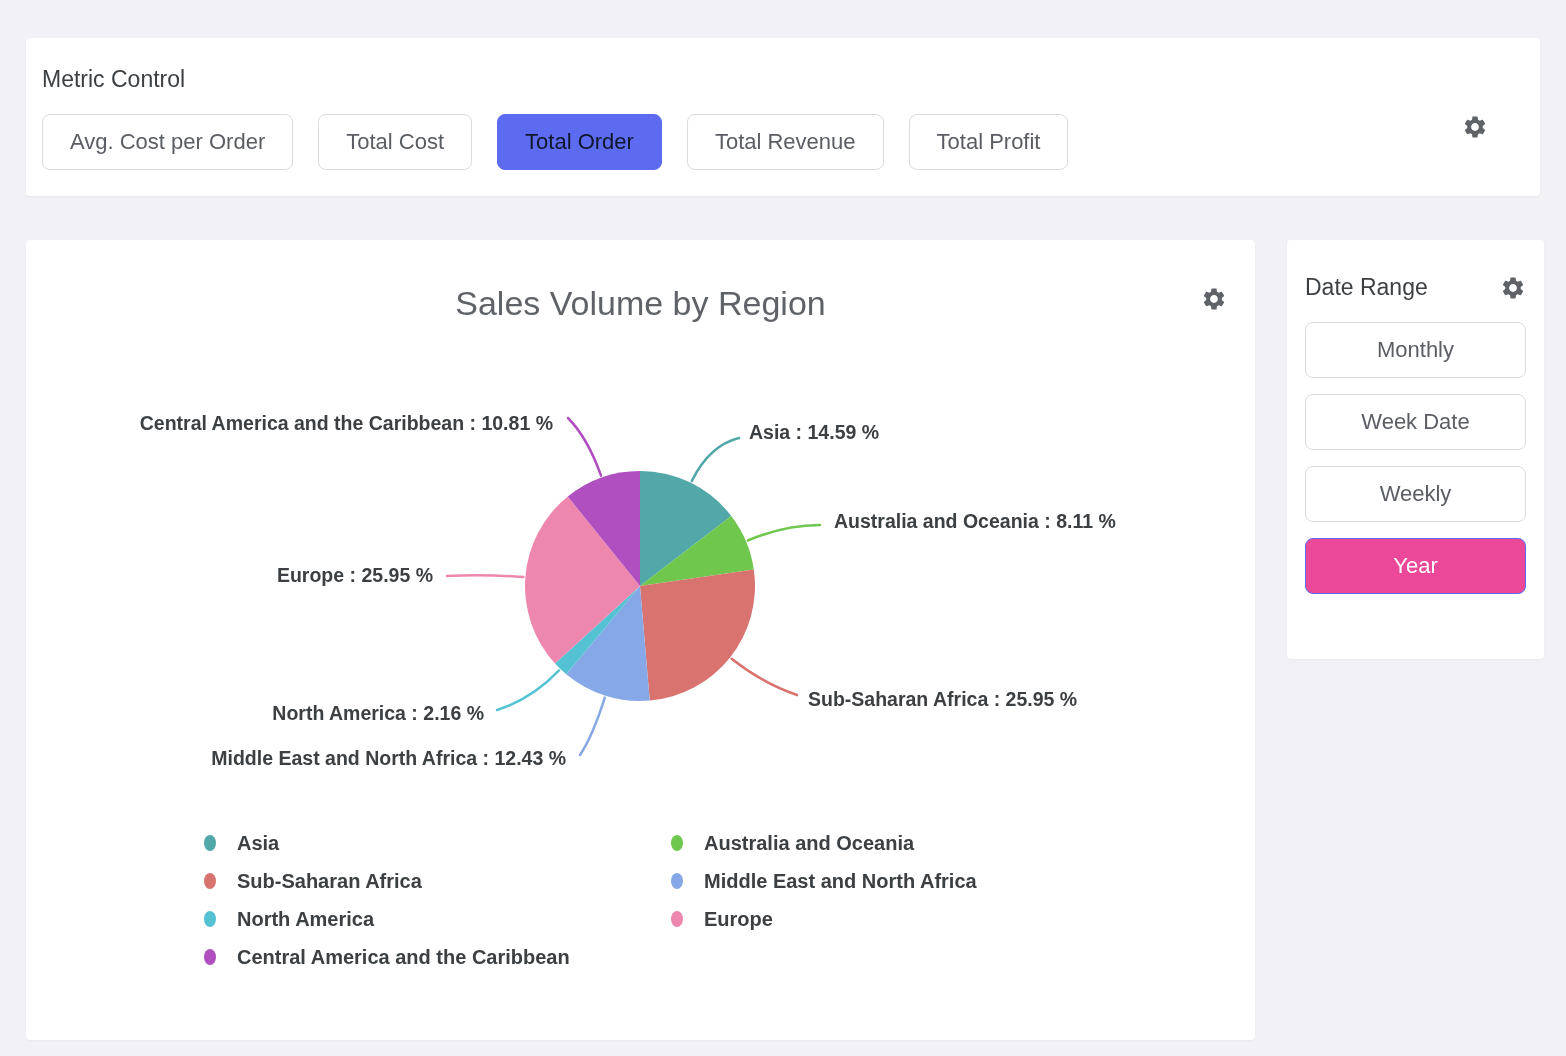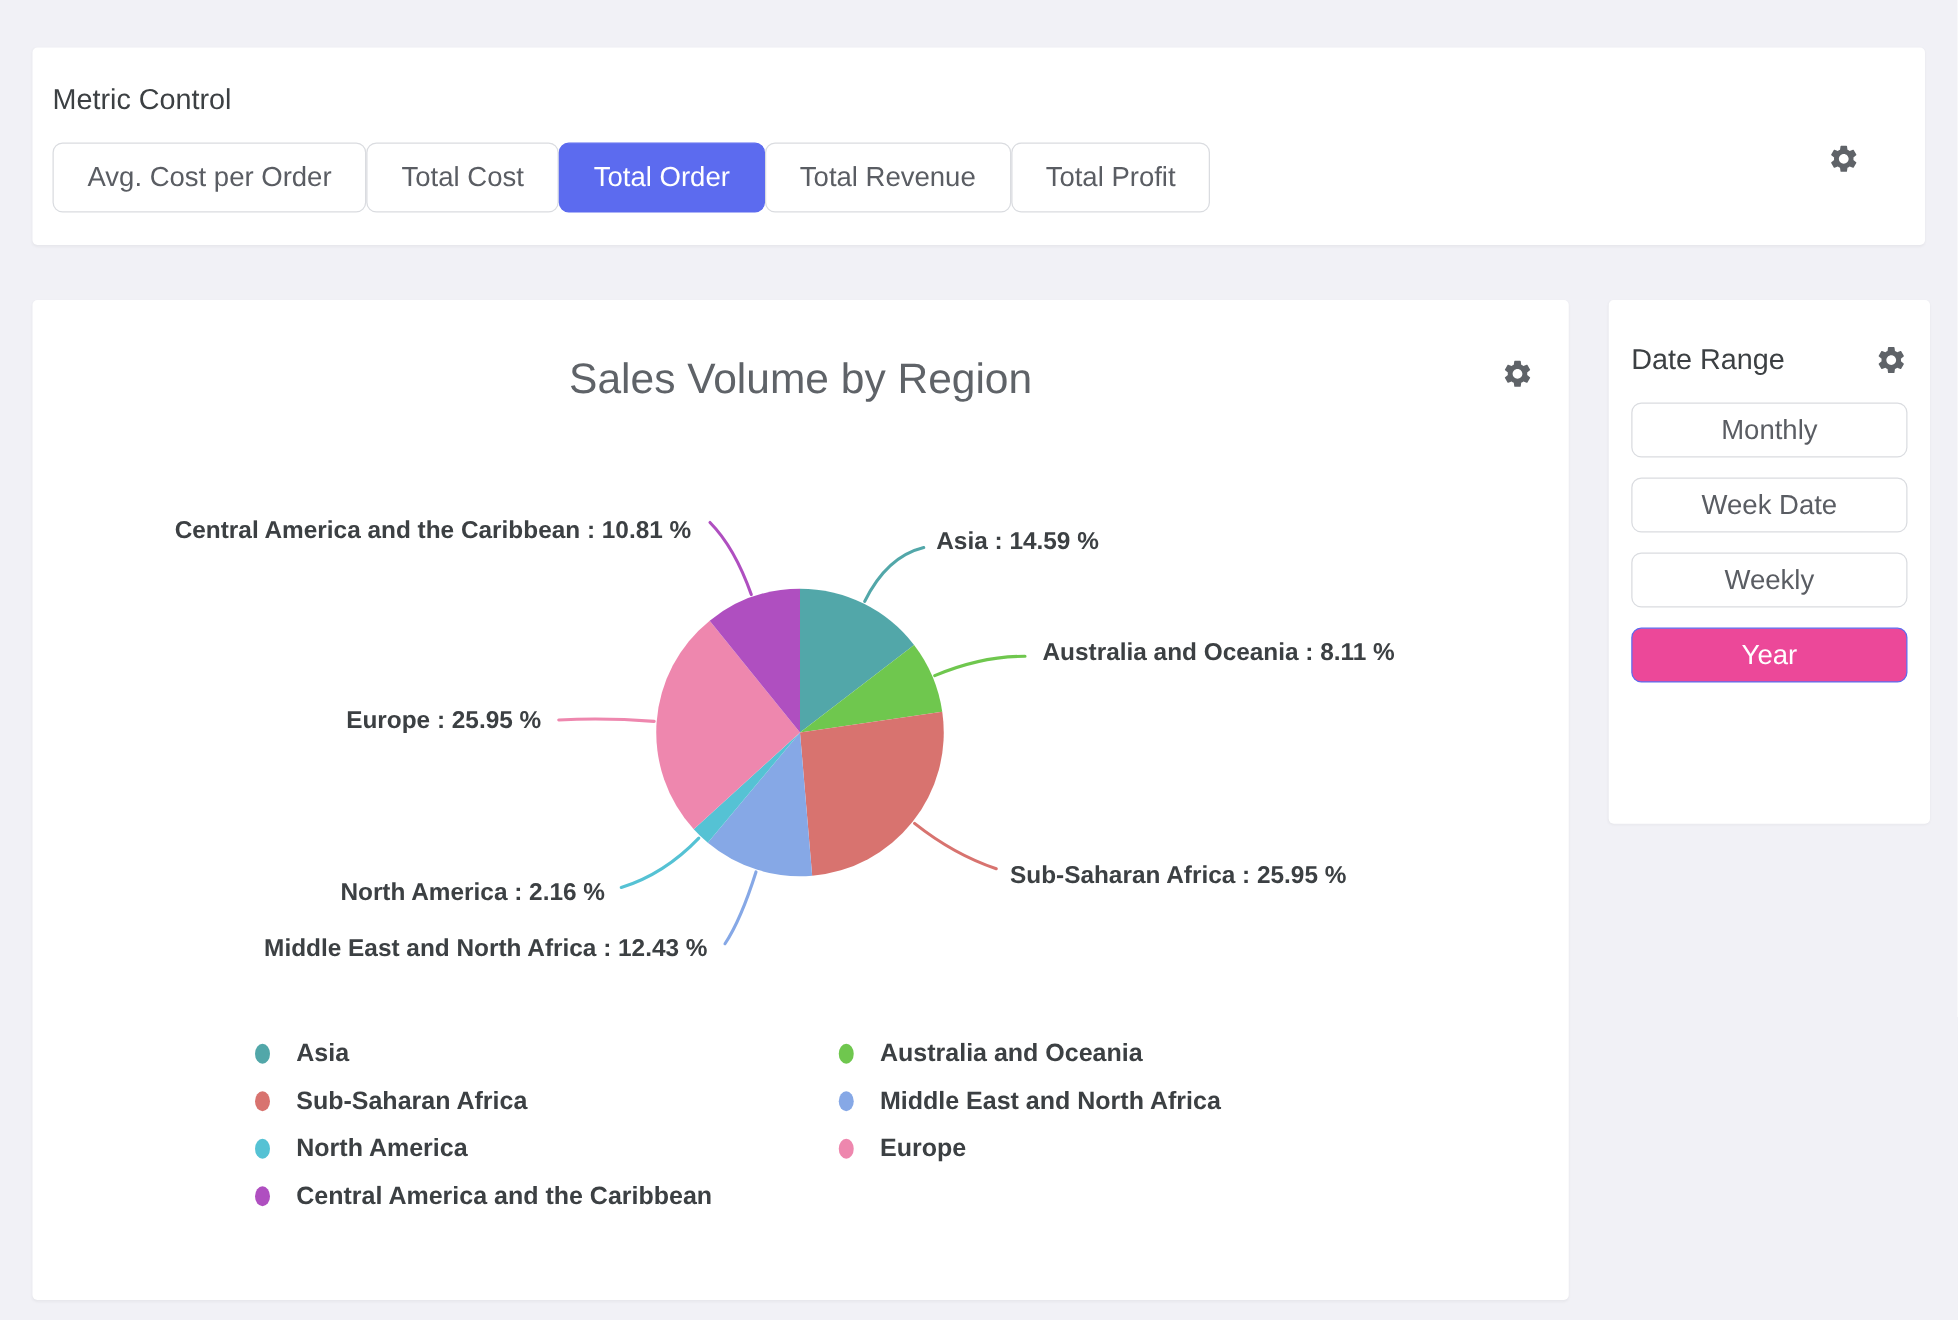--- a/index.html
+++ b/index.html
@@ -31,37 +31,37 @@
   .gear-btn {
     position: absolute;
     background: none;
     border: none;
     cursor: pointer;
     width: 26px; height: 26px;
     padding: 0;
   }
   .gear-btn svg { width: 26px; height: 26px; fill: #5f6368; display: block; }
   .metric-card .gear-btn { top: 76px; right: 52px; }
-  .pill-row { display: flex; gap: 0; }
+  .pill-row { display: flex; gap: 25px; }
   .pill {
     height: 56px;
     padding: 0 27px;
     background: #ffffff;
     border: 1.5px solid #dadce0;
     border-radius: 8px;
     font-family: "Liberation Sans", sans-serif;
     font-size: 22px;
     color: #5a5d63;
     cursor: pointer;
     white-space: nowrap;
   }
   .pill.selected {
     background: #5c6bef;
     border-color: #5c6bef;
-    color: #ffffff;
+    color: #0f172a;
   }
   
   .row2 { display: flex; gap: 32px; margin-top: 44px; align-items: flex-start; }
   .chart-card { width: 1229px; height: 800px; }
   .chart-card .chart-title {
     text-align: center;
     font-size: 34px;
     font-weight: 400;
     color: #5f6368;
     padding-top: 44px;
@@ -104,21 +104,21 @@
   .date-card .card-header {
     display: flex;
     align-items: flex-end;
     justify-content: space-between;
     margin-bottom: 21px;
   }
   .date-card .gear-btn { position: static; }
   .date-btn {
     display: block;
     width: 100%;
-    height: 44px;
+    height: 56px;
     margin-bottom: 16px;
     background: #ffffff;
     border: 1.5px solid #dadce0;
     border-radius: 8px;
     font-family: "Liberation Sans", sans-serif;
     font-size: 22px;
     color: #5a5d63;
     cursor: pointer;
   }
   .date-btn.selected {

